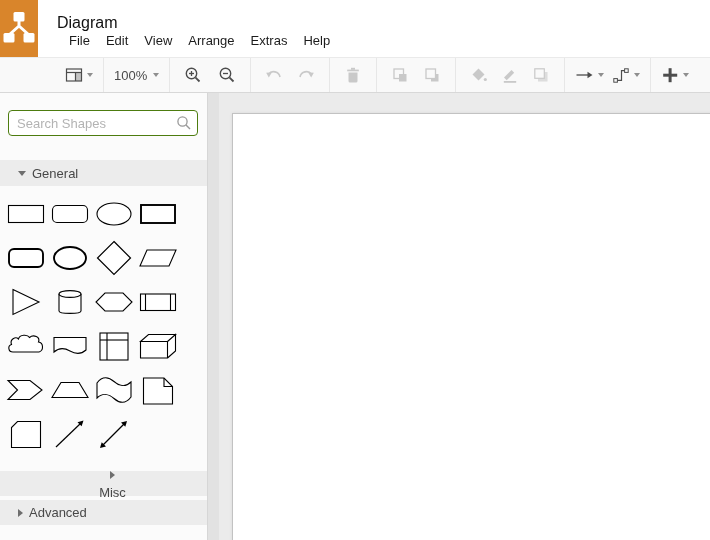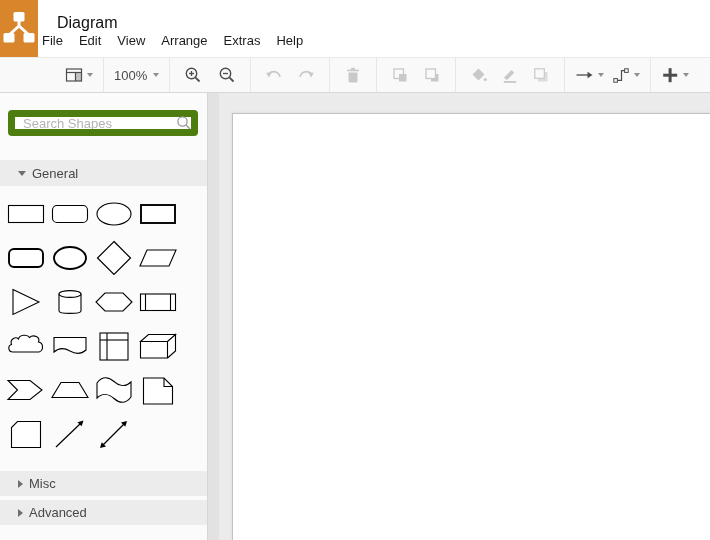--- a/index.html
+++ b/index.html
@@ -4,52 +4,52 @@
 <style>
   * { margin:0; padding:0; box-sizing:border-box; }
   html,body { width:710px; height:540px; overflow:hidden; background:#fff;
               font-family:"Liberation Sans", sans-serif; }
   .app { position:relative; width:710px; height:540px; }
 
   
   .header { position:absolute; top:0; left:0; right:0; height:57px; background:#fff; }
   .logo { position:absolute; top:0; left:0; width:38px; height:57px; background:#d9852b; }
   .title { position:absolute; left:57px; top:14px; font-size:16px; color:#111; }
-  .menubar { position:absolute; left:42px; top:33px; display:flex; gap:16px;
+  .menubar { position:absolute; left:69px; top:33px; display:flex; gap:16px;
              font-size:13px; color:#1c1c1c; }
   .menubar span { cursor:default; }
 
   
   .toolbar { position:absolute; top:57px; left:0; right:0; height:36px;
              background:#f9f9f9; border-top:1px solid #eaeaea; border-bottom:1px solid #d8d8d8;
              display:flex; align-items:center; padding-left:55px; }
   .tb-group { display:flex; align-items:center; height:100%; padding:0 10px; }
   .tb-group + .tb-group { border-left:1px solid #e7e7e7; }
   .tb-btn { display:flex; align-items:center; justify-content:center;
             min-width:26px; height:26px; color:#4d4d4d; cursor:pointer; }
   .tb-btn.disabled { color:#c9c9c9; cursor:default; }
   .caret { width:0; height:0; border-left:3.5px solid transparent;
            border-right:3.5px solid transparent; border-top:4.5px solid #8f8f8f;
            margin-left:4px; }
   .zoom-label { font-size:13px; color:#4a4a4a; margin-right:2px; }
 
   
   .sidebar { position:absolute; top:93px; left:0; width:207px; bottom:0; background:#fbfbfb; }
   .search-box { position:absolute; left:8px; top:17px; width:190px; height:26px; }
-  .search-box input { width:100%; height:100%; border:7px solid #4d7c0f; border-radius:4px;
+  .search-box input { width:100%; height:100%; border:1px solid #4d7c0f; border-radius:4px;
                       background:#fff; font-family:inherit; font-size:13px; color:#333;
                       padding:0 26px 0 8px; outline:none; }
   .search-box input::placeholder { color:#b3b3b3; }
   .search-glyph { position:absolute; right:6px; top:5px; }
 
   .section-header { position:absolute; left:0; width:207px; height:25px; background:#ececec;
                     display:flex; align-items:center; gap:6px; padding-left:18px;
                     font-size:13px; color:#484848; cursor:pointer; }
   .sec-general { top:67px; height:26px; }
-  .sec-misc { top:378px; }
+  .sec-misc { top:378px;flex-direction:column; }
   .sec-advanced { top:407px; }
   .tri-down { width:0; height:0; border-left:4px solid transparent;
               border-right:4px solid transparent; border-top:5px solid #6e6e6e; }
   .tri-right { width:0; height:0; border-top:4px solid transparent;
                border-bottom:4px solid transparent; border-left:5px solid #6e6e6e; }
 
   .shape-grid { position:absolute; left:4px; top:99px; width:178px;
                 display:grid; grid-template-columns:repeat(4,44px); grid-auto-rows:44px; }
   .shape-cell { display:flex; align-items:center; justify-content:center; cursor:grab; }
   .shape-cell svg { display:block; }

